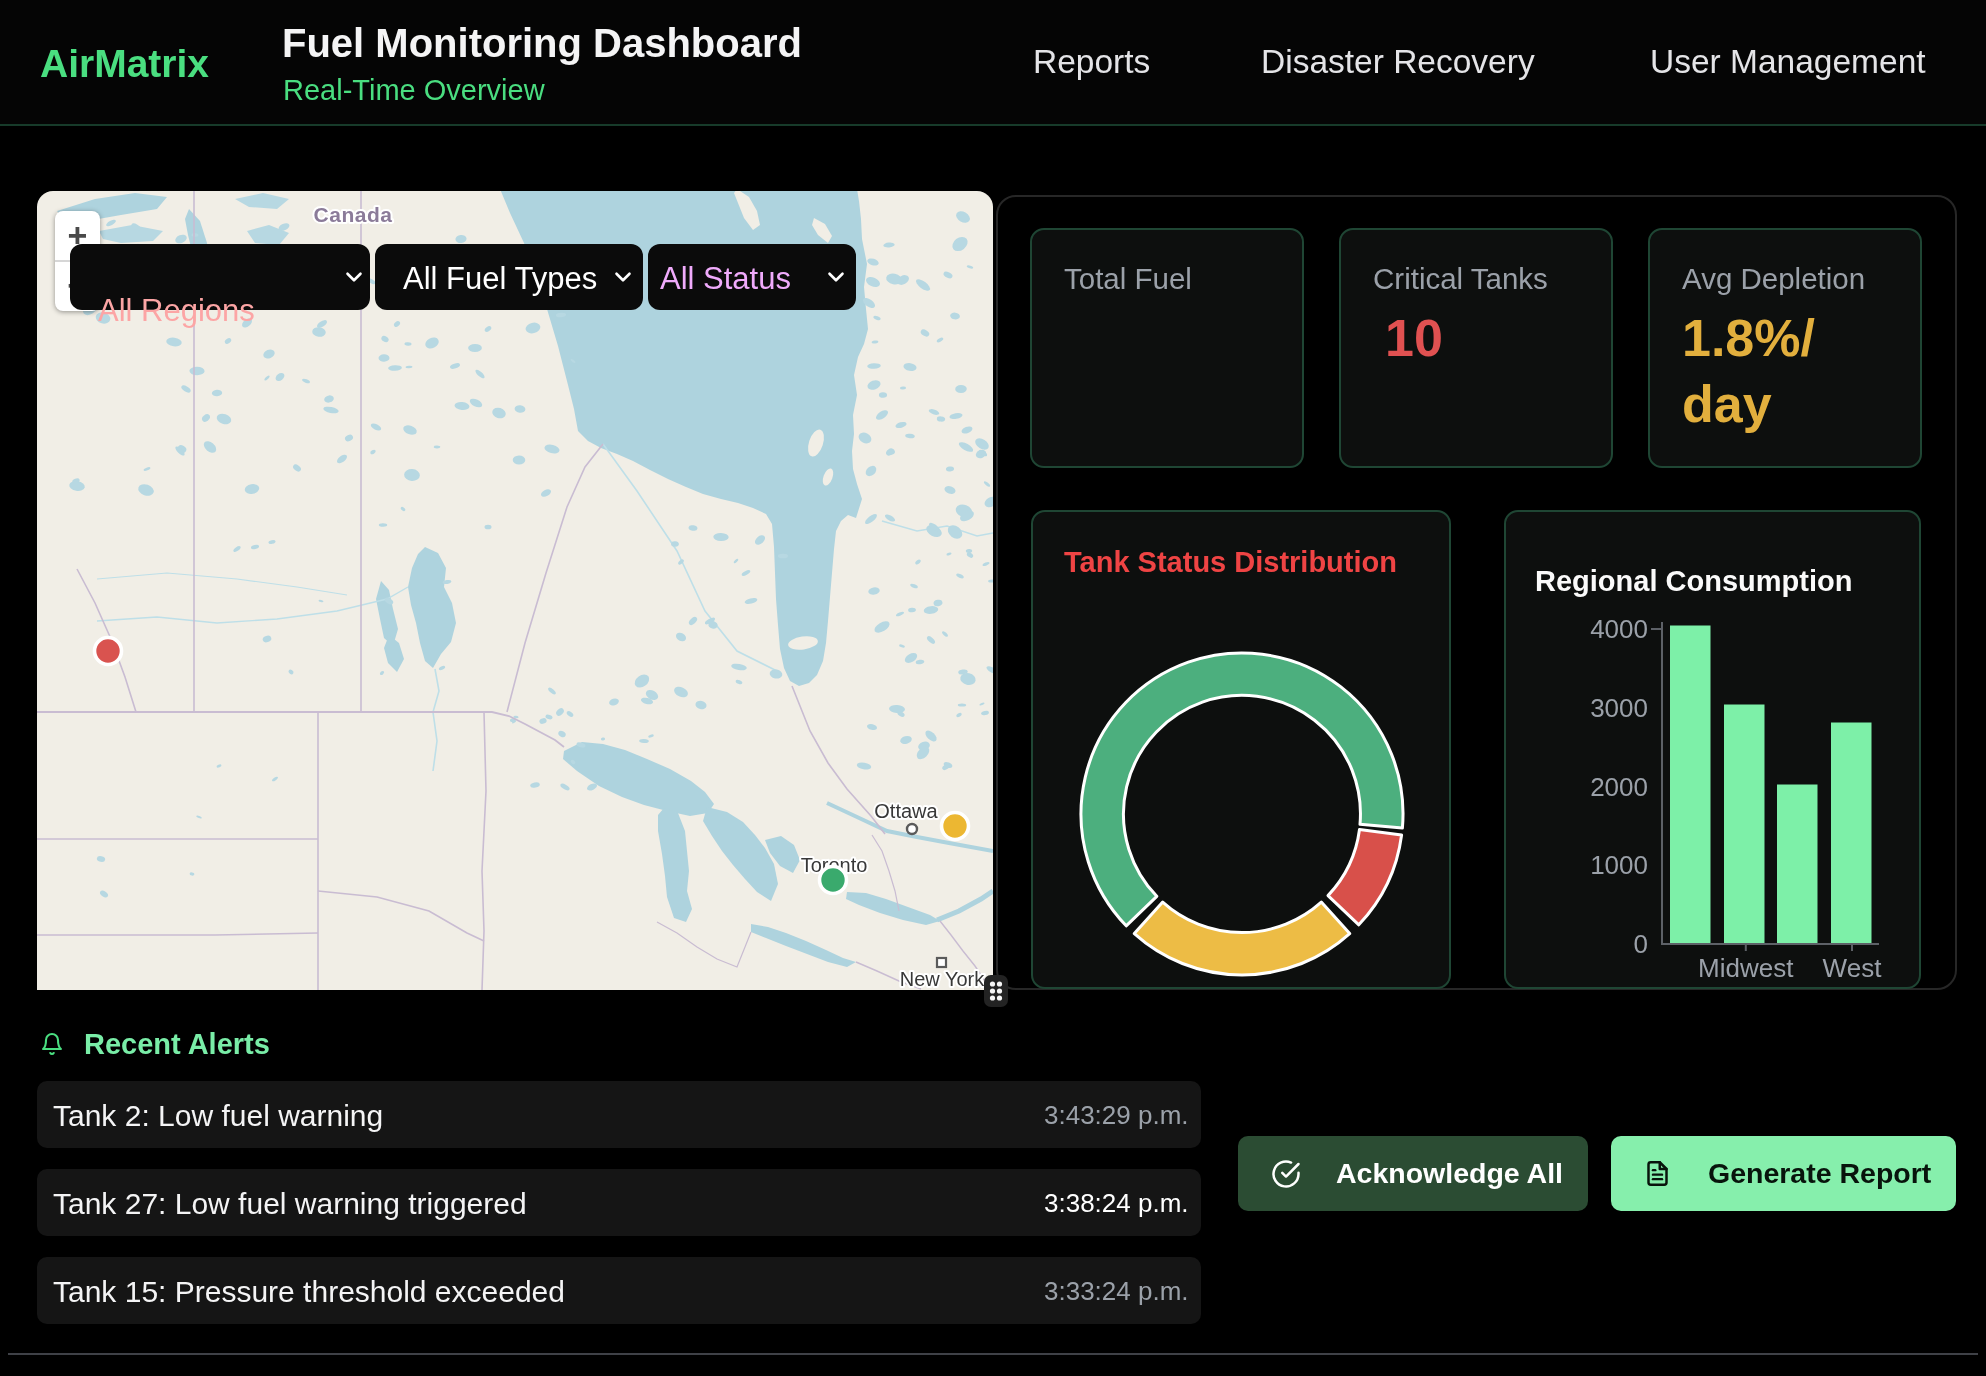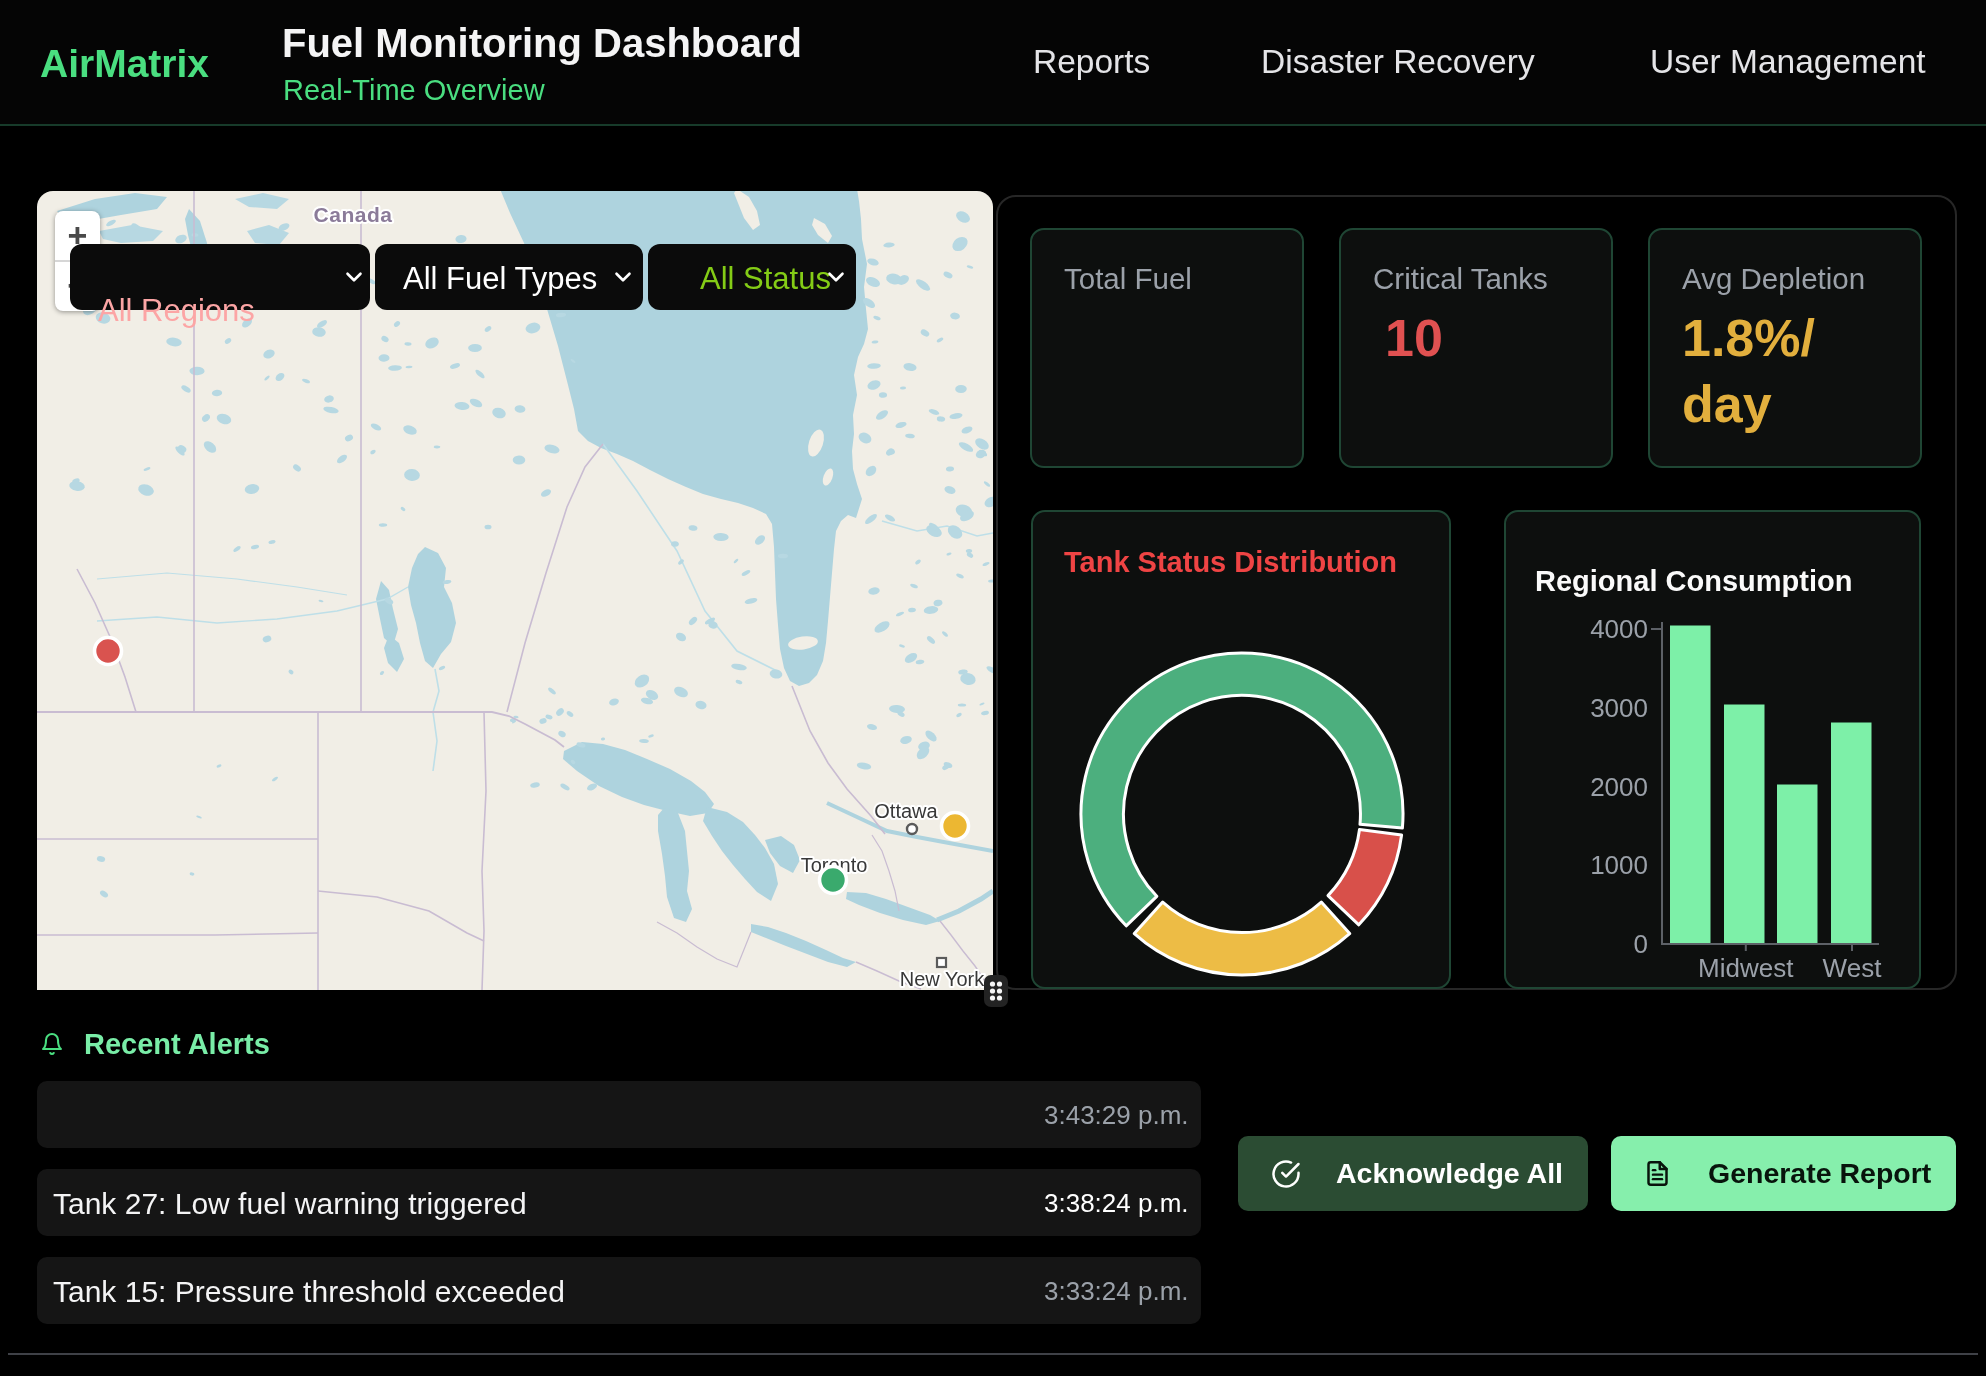--- a/index.html
+++ b/index.html
@@ -314,21 +314,21 @@
   <div class="t" style="left:98px;top:261px;font-size:31px;color:#fca5a5;margin-top:32px;">All Regions</div>
   <div class="abs" style="left:341px;top:264px;"><svg width="26" height="26" viewBox="0 0 24 24" fill="none" stroke="#ffffff" stroke-width="2.4" stroke-linecap="round" stroke-linejoin="round">
         <polyline points="6 9 12 15 18 9"></polyline>
       </svg></div>
   <div class="abs" style="left:375px;top:244px;width:268px;height:66px;background:#0b0b0b;border-radius:12px;"></div>
   <div class="t" style="left:403px;top:261px;font-size:31px;color:#fff;">All Fuel Types</div>
   <div class="abs" style="left:610px;top:264px;"><svg width="26" height="26" viewBox="0 0 24 24" fill="none" stroke="#ffffff" stroke-width="2.4" stroke-linecap="round" stroke-linejoin="round">
         <polyline points="6 9 12 15 18 9"></polyline>
       </svg></div>
   <div class="abs" style="left:648px;top:244px;width:208px;height:66px;background:#0b0b0b;border-radius:12px;"></div>
-  <div class="t" style="left:700px;top:261px;font-size:31px;color:#84cc16;">All Status</div>
+  <div class="t" style="left:660px;top:261px;font-size:31px;color:#f0abfc;">All Status</div>
   <div class="abs" style="left:823px;top:264px;"><svg width="26" height="26" viewBox="0 0 24 24" fill="none" stroke="#ffffff" stroke-width="2.4" stroke-linecap="round" stroke-linejoin="round">
         <polyline points="6 9 12 15 18 9"></polyline>
       </svg></div>
 
   <div class="abs" style="left:984px;top:975px;width:24px;height:32px;background:#232323;border-radius:7px;"></div>
   <svg class="abs" style="left:984px;top:975px;" width="24" height="32" viewBox="0 0 24 32">
     <g fill="#f5f5f5">
         <circle cx="8.5" cy="9" r="2.6"></circle>
         <circle cx="15.5" cy="9" r="2.6"></circle>
     <circle cx="8.5" cy="16" r="2.6"></circle>
@@ -382,20 +382,21 @@
       </svg>
     </div>
 
   <div class="abs" style="left:40px;top:1030px;"><svg width="24" height="28" viewBox="0 0 24 24" fill="none" stroke="#4ade80" stroke-width="2.1" stroke-linecap="round" stroke-linejoin="round">
         <path d="M6 8a6 6 0 0 1 12 0c0 7 3 9 3 9H3s3-2 3-9"></path>
         <path d="M10.3 21a1.94 1.94 0 0 0 3.4 0"></path>
       </svg></div>
   <div class="t" style="left:84px;top:1027px;font-size:29px;font-weight:700;color:#79eda7;">Recent Alerts</div>
 
   <div class="abs" style="left:37px;top:1081px;width:1164px;height:67px;background:#151515;border-radius:10px;"></div>
+  <div class="t" style="left:53px;top:1098px;font-size:30px;color:#f4f4f5;">Tank 2: Low fuel warning</div>
   <div class="t" style="left:1044px;top:1100px;font-size:26px;color:#9ba1a9;">3:43:29 p.m.</div>
 
   <div class="abs" style="left:37px;top:1169px;width:1164px;height:67px;background:#151515;border-radius:10px;"></div>
   <div class="t" style="left:53px;top:1186px;font-size:30px;color:#f4f4f5;">Tank 27: Low fuel warning triggered</div>
   <div class="t" style="left:1044px;top:1188px;font-size:26px;color:#ffffff;">3:38:24 p.m.</div>
 
   <div class="abs" style="left:37px;top:1257px;width:1164px;height:67px;background:#151515;border-radius:10px;"></div>
   <div class="t" style="left:53px;top:1274px;font-size:30px;color:#f4f4f5;">Tank 15: Pressure threshold exceeded</div>
   <div class="t" style="left:1044px;top:1276px;font-size:26px;color:#9ba1a9;">3:33:24 p.m.</div>
 

